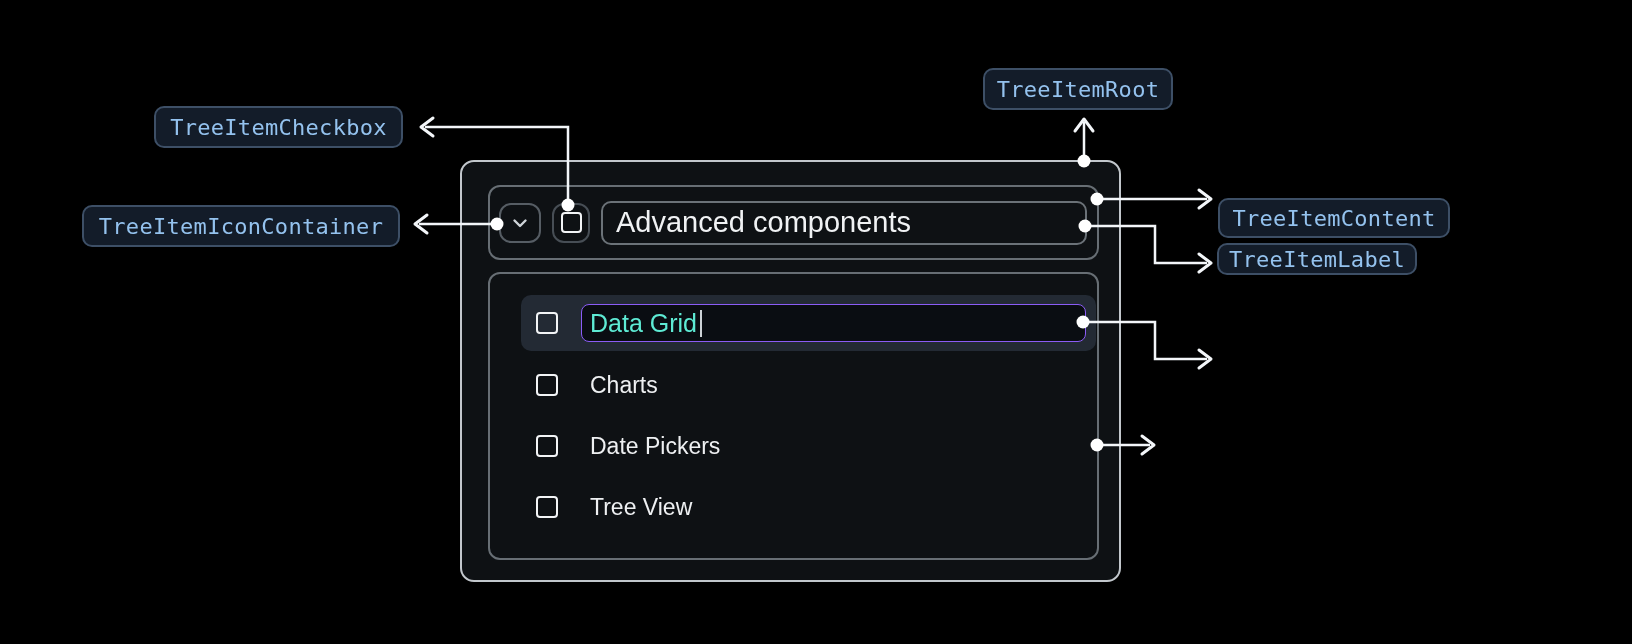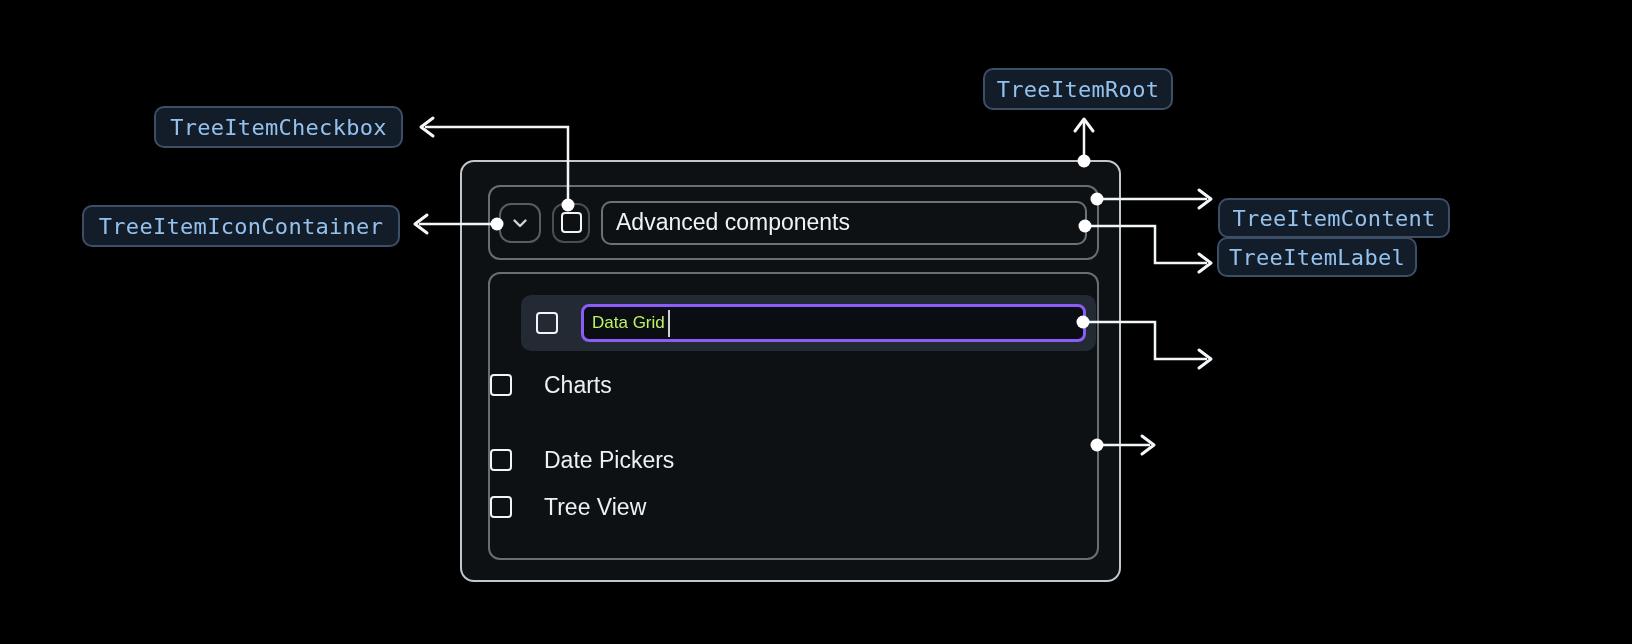--- a/index.html
+++ b/index.html
@@ -13,21 +13,21 @@
   .chip{
     position:absolute;display:flex;align-items:center;justify-content:center;
     background:#131c29;border:2px solid #3d4f66;border-radius:10px;
     color:#94c2ee;font-family:"DejaVu Sans Mono",monospace;font-size:22px;
     letter-spacing:.3px;white-space:nowrap;
   }
   .chip-checkbox       {left:154px;top:106px;width:249px;height:42px;text-align:right;}
   .chip-iconcontainer  {left: 82px;top:205px;width:318px;height:42px;}
   .chip-root           {left:983px;top: 68px;width:190px;height:42px;}
   .chip-content        {left:1218px;top:178px;width:232px;height:40px;margin-top:20px;}
-  .chip-label          {left:1217px;top:237px;width:200px;height:40px;}
+  .chip-label          {left:1217px;top:243px;width:200px;height:32px;}
   .chip-labelinput     {left:1218px;top:338px;width:277px;height:42px;}
   .chip-grouptransition{left:1160px;top:423px;width:350px;height:44px;}
 
   
   .main-box{
     position:absolute;left:460px;top:160px;width:661px;height:422px;
     background:#0e1114;border:2px solid #c2c7cc;border-radius:14px;
   }
   .content-row{
     position:absolute;left:26px;top:23px;width:611px;height:75px;
@@ -37,45 +37,45 @@
   .icon-btn{
     width:42px;height:40px;border:2px solid #565d64;border-radius:12px;
     display:flex;align-items:center;justify-content:center;flex:none;
     background:transparent;margin-right:11px;
   }
   .icon-btn.checkbox-btn{width:38px;border-color:#474e55;}
   .cb-glyph{width:21px;height:21px;border:2.5px solid #f2f4f6;border-radius:4px;}
   .label-field{
     flex:1;height:44px;margin-right:10px;border:2px solid #6b7278;border-radius:10px;
     display:flex;align-items:center;padding-left:13px;
-    color:#f0f2f4;font-size:23px;
+    color:#f0f2f4;font-size:29px;
   }
   .group-box{
     position:absolute;left:26px;top:110px;width:611px;height:288px;
     border:2px solid #676e74;border-radius:12px;
   }
   .edit-row{
     position:absolute;left:31px;top:21px;width:575px;height:56px;
     background:#232a34;border-radius:10px;
   }
   .edit-row .cb-glyph{position:absolute;left:15px;top:17px;width:22px;height:22px;}
   .label-input{
     position:absolute;left:60px;top:9px;width:505px;height:38px;
-    background:#0a0d12;border:3px solid #8b5cf6;border-radius:8px;
+    background:#0a0d12;border:1px solid #8b5cf6;border-radius:8px;
     display:flex;align-items:center;padding-left:8px;
-    color:#bef264;font-size:17px;
+    color:#5eead4;font-size:25px;
   }
   .caret{display:inline-block;width:2px;height:27px;background:#cdd2d7;margin-left:3px;}
   .tree-row{
     position:absolute;left:0;width:100%;height:60px;
-    display:flex;align-items:center;
+    display:flex;align-items:center;padding-left:46px;
     color:#eef0f2;font-size:23px;
   }
   .tree-row .cb-glyph{width:22px;height:22px;margin-right:32px;flex:none;}
-  .row-charts{top:81px;} .row-datepickers{top:156px;text-align:right;} .row-treeview{top:203px;}
+  .row-charts{top:81px;} .row-datepickers{top:142px;text-align:right;} .row-treeview{top:203px;}
 
   
   .overlay{position:absolute;left:0;top:0;pointer-events:none;}
   .cline{stroke:#f3f6f9;stroke-width:2.5;fill:none;}
   .chead{stroke:#f3f6f9;stroke-width:3;fill:none;stroke-linecap:round;stroke-linejoin:round;}
   .cdot{fill:#ffffff;}
   .chev{stroke:#cfd4d9;stroke-width:2.4;fill:none;stroke-linecap:round;stroke-linejoin:round;}
 </style>
 </head>
 <body>

